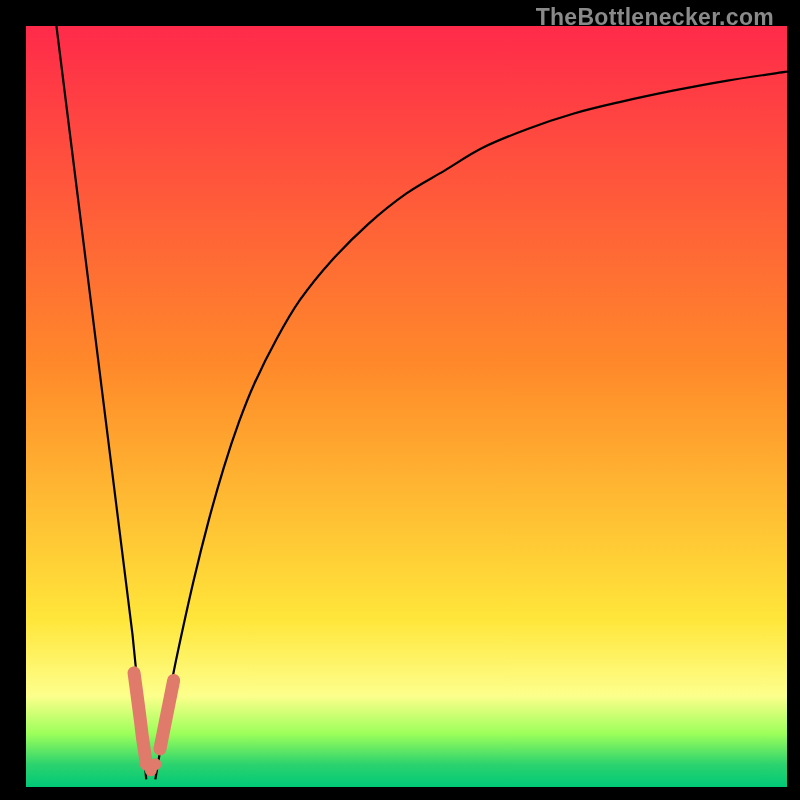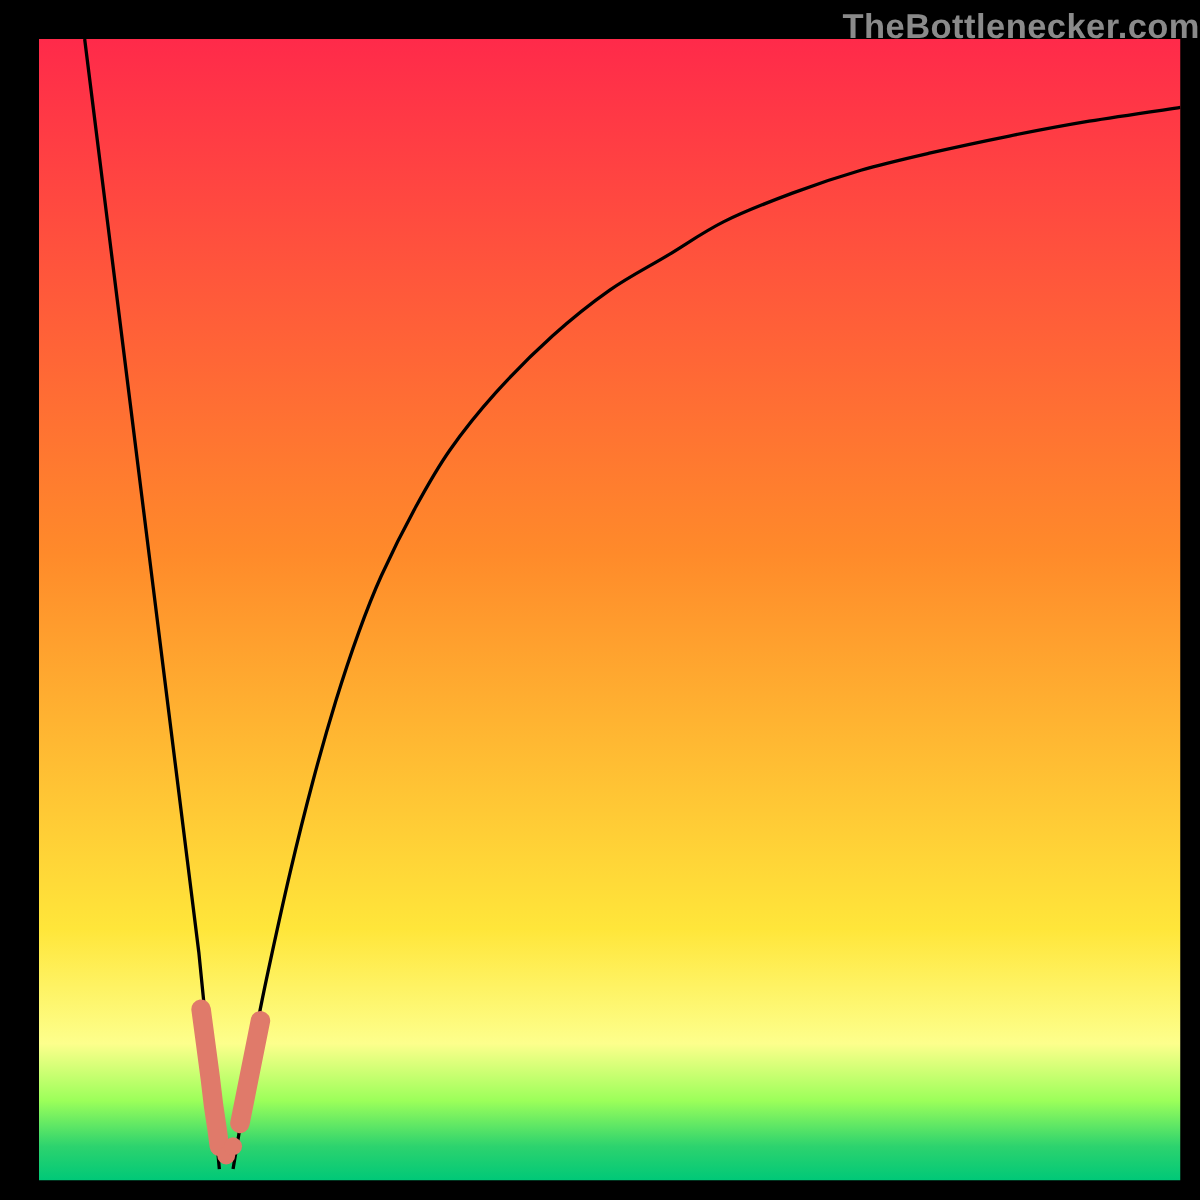--- a/index.html
+++ b/index.html
@@ -21,21 +21,21 @@
   .plot {
     position: absolute;
     left: 0;
     top: 0;
     width: 761px;
     height: 761px;
   }
   .watermark {
     position: absolute;
     top: 4px;
-    right: 0;
+    right: 26px;
     font-family: Arial, Helvetica, sans-serif;
     font-size: 23px;
     font-weight: 600;
     color: #8a8a8a;
     letter-spacing: 0.3px;
     user-select: none;
   }
 </style>
 </head>
 <body>

